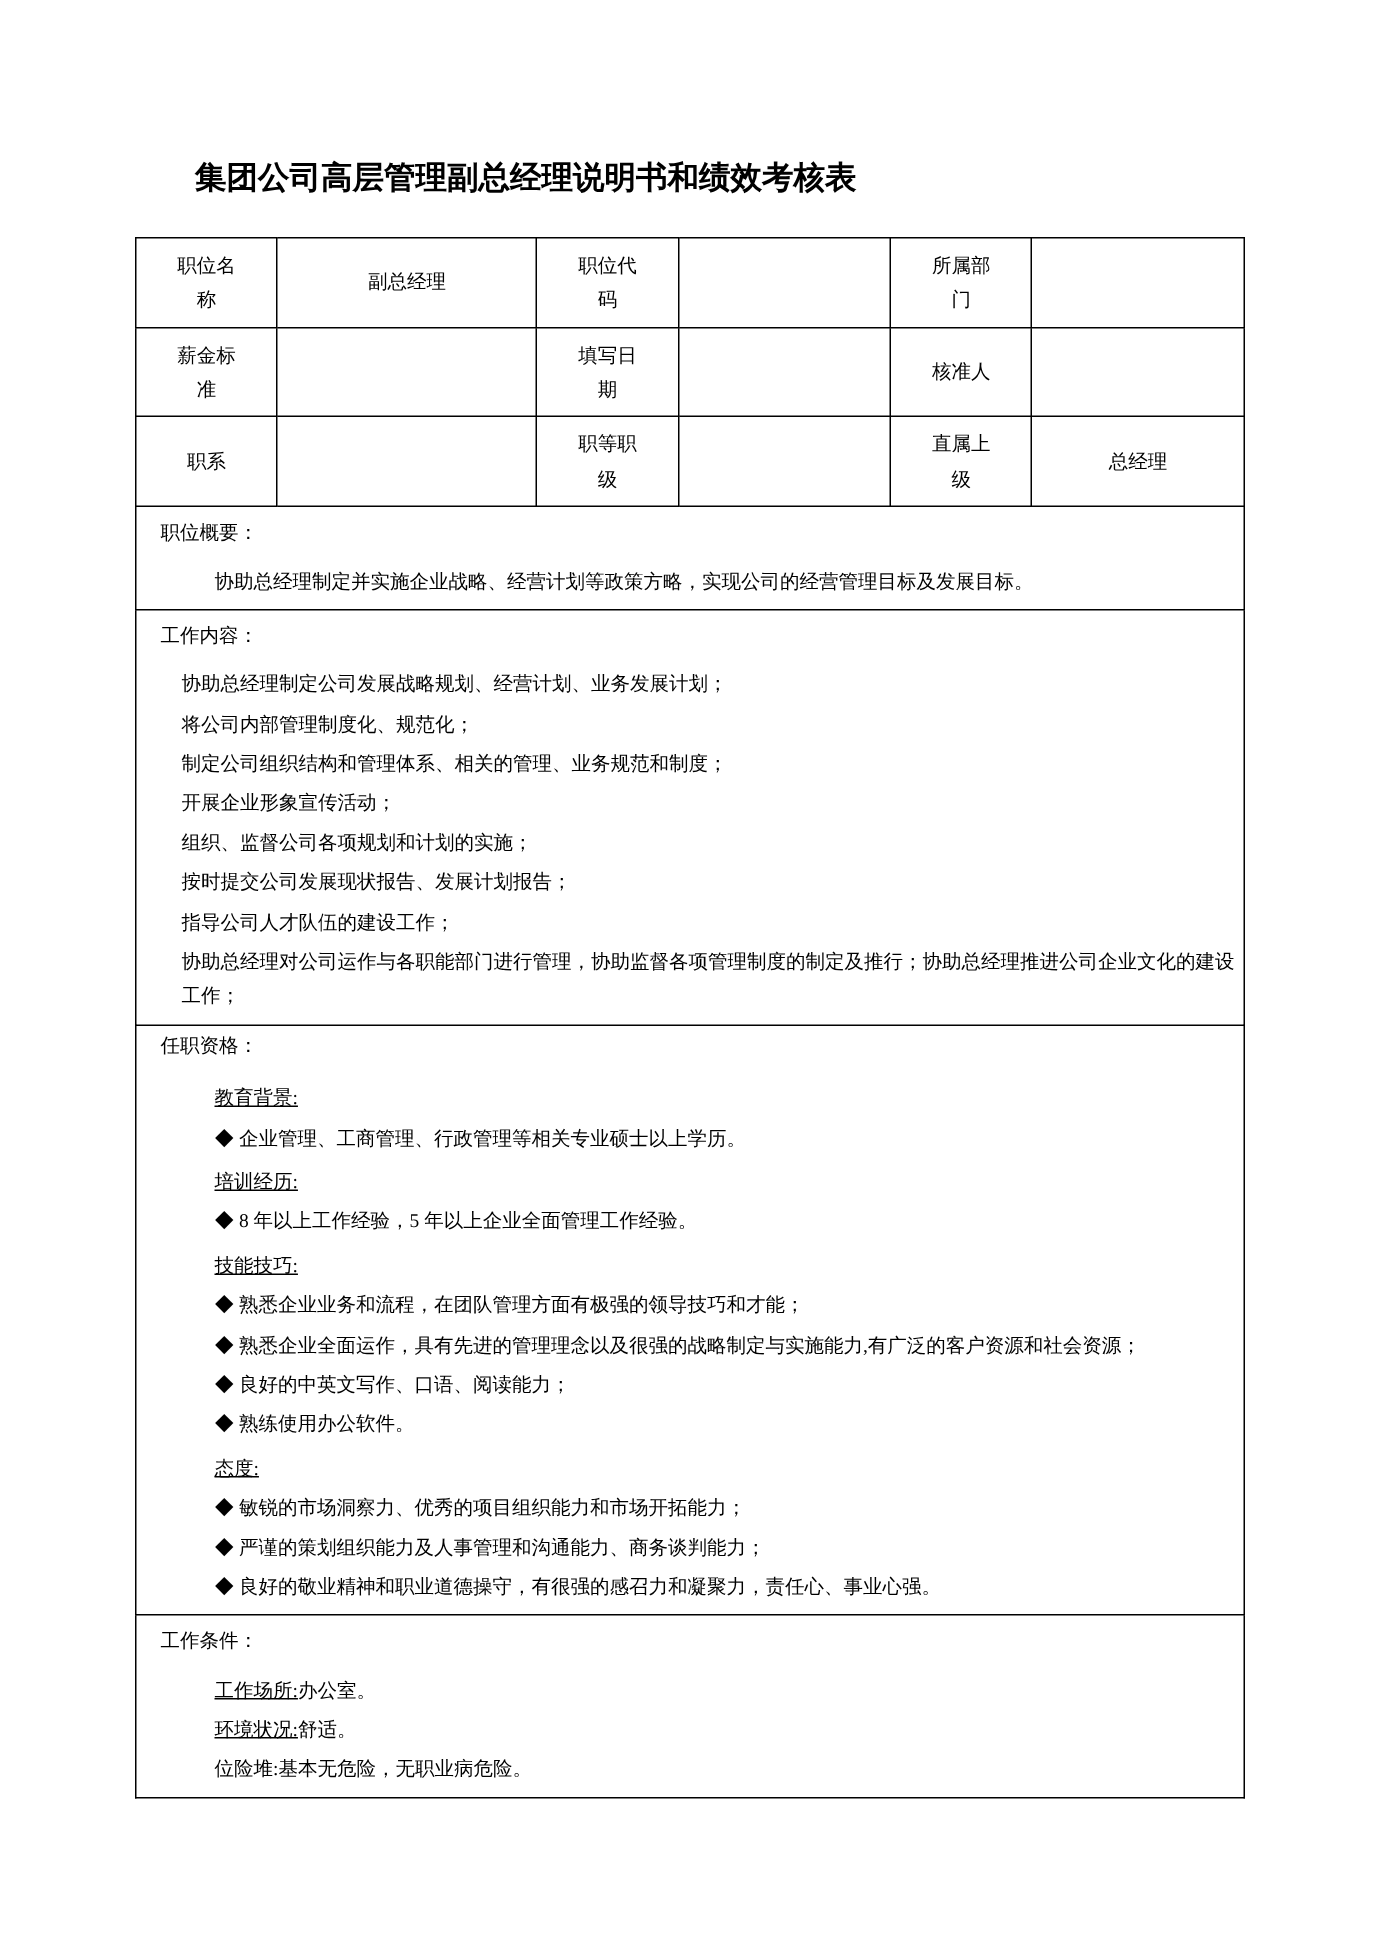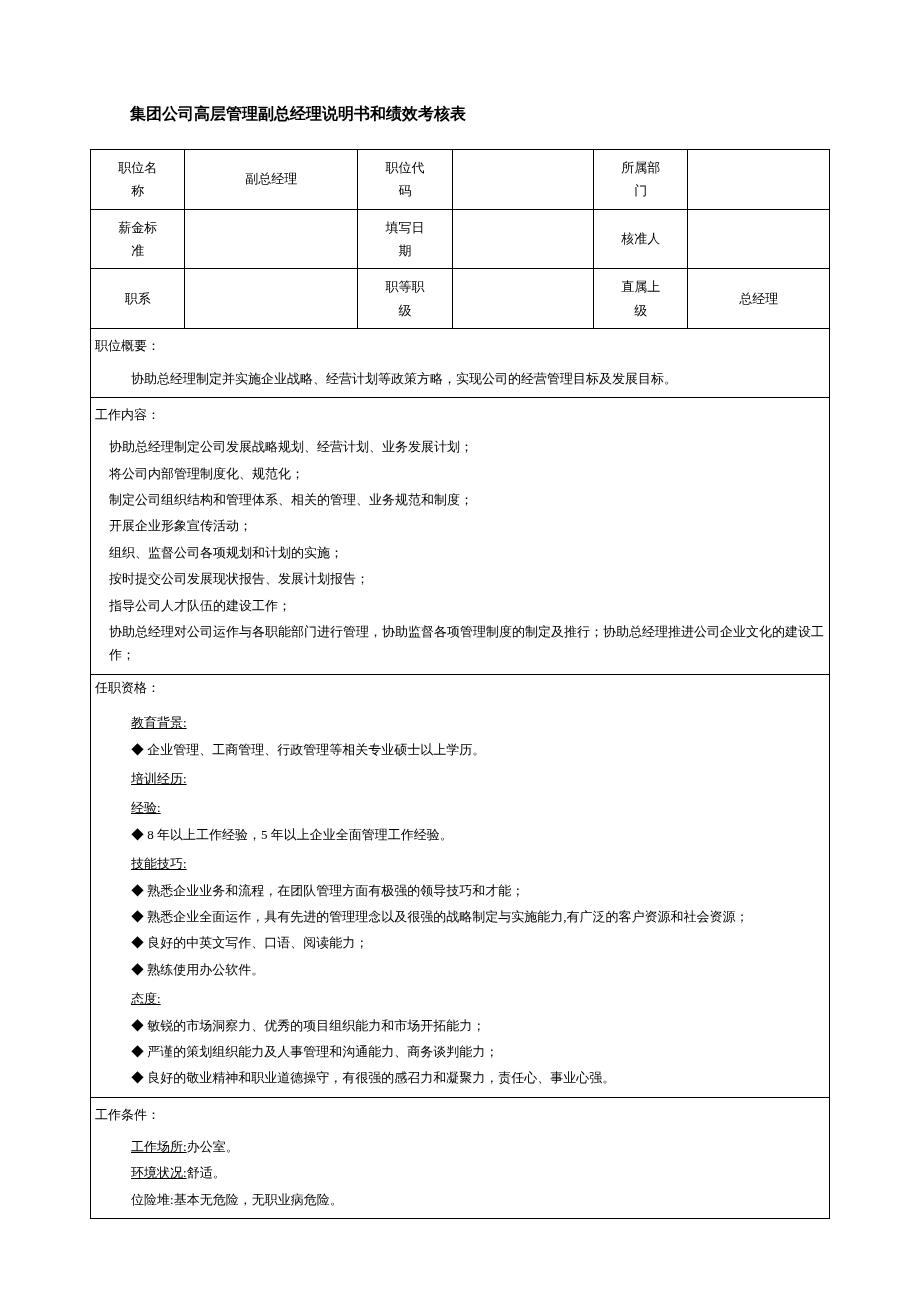--- a/index.html
+++ b/index.html
@@ -7,40 +7,41 @@
       font-family: "SimSun", "宋体", serif;
       background: #fff;
       width: 920px;
       padding: 100px 90px 60px 90px;
       font-size: 13px;
       line-height: 1.8;
       color: #000;
     }
     .title {
       font-family: "SimHei", "黑体", sans-serif;
-      font-size: 16px;
+      font-size: 21px;
       font-weight: bold;
       text-align: left;
       margin-left: 40px;
       margin-bottom: 20px;
     }
     table.header-table {
       width: 100%;
       border-collapse: collapse;
     }
     table.header-table td {
       border: 0.5px solid #000;
       padding: 6px 24px;
       text-align: center;
       height: 30px;
     }
     .section {
       border-left: 0.5px solid #000;
       border-right: 0.5px solid #000;
       border-bottom: 0.5px solid #000;
+      padding-left: 12px;
     }
     .section-header {
       padding: 5px 4px 2px 4px;
     }
     .section-body {
       padding: 4px 4px 4px 40px;
     }
     .ul-text {
       text-decoration: underline;
     }
@@ -114,21 +115,20 @@
     <p>协助总经理对公司运作与各职能部门进行管理，协助监督各项管理制度的制定及推行；协助总经理推进公司企业文化的建设工作；</p>
   </div>
 </div>
 
 <div class="section" style="border-top:none;margin-top:-1px">
   <div class="section-header" style="padding-top:2px">任职资格：</div>
   <div class="section-body">
     <p class="sub-heading"><span class="ul-text">教育背景:</span></p>
     <p>◆ 企业管理、工商管理、行政管理等相关专业硕士以上学历。</p>
     <p class="sub-heading"><span class="ul-text">培训经历:</span></p>
-    <p class="sub-heading"><span class="ul-text">经验:</span></p>
     <p>◆ 8 年以上工作经验，5 年以上企业全面管理工作经验。</p>
     <p class="sub-heading"><span class="ul-text">技能技巧:</span></p>
     <p>◆ 熟悉企业业务和流程，在团队管理方面有极强的领导技巧和才能；</p>
     <p>◆ 熟悉企业全面运作，具有先进的管理理念以及很强的战略制定与实施能力,有广泛的客户资源和社会资源；</p>
     <p>◆ 良好的中英文写作、口语、阅读能力；</p>
     <p>◆ 熟练使用办公软件。</p>
     <p class="sub-heading"><span class="ul-text">态度:</span></p>
     <p>◆ 敏锐的市场洞察力、优秀的项目组织能力和市场开拓能力；</p>
     <p>◆ 严谨的策划组织能力及人事管理和沟通能力、商务谈判能力；</p>
     <p>◆ 良好的敬业精神和职业道德操守，有很强的感召力和凝聚力，责任心、事业心强。</p>

